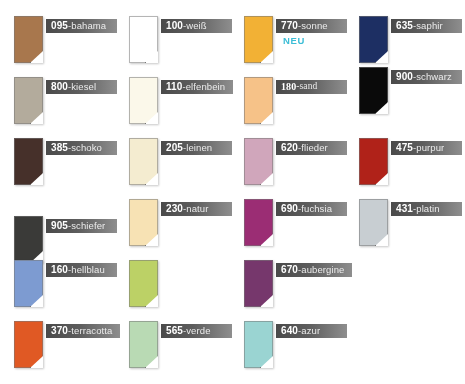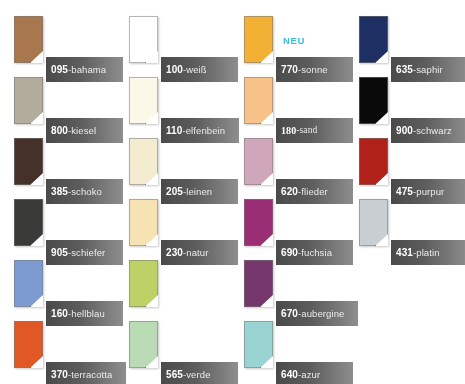--- a/index.html
+++ b/index.html
@@ -58,32 +58,31 @@
                 rgba(105,105,105,0.85) 0px,
                 rgba(105,105,105,0.85) 1px,
                 rgba(0,0,0,0) 1.4px);
     pointer-events: none;
   }
   
   .label-band {
     position: absolute;
     left: 46px;
     top: 11px;
-    height: 25px;
+    height: 14px;
     min-width: 58px;
-    padding: 0 14px 0 5px;
+    padding: 0 8px 0 5px;
     display: flex;
     align-items: center;
     background: linear-gradient(to right, #4a4a4a 0%, #5d5d5d 45%, #8e8e8e 100%);
     color: #ffffff;
     font-size: 9.5px;
     letter-spacing: 0.1px;
     white-space: nowrap;
     line-height: 1;
-    margin-top: 38px;
   }
   .label-band .code {
     font-weight: bold;
     font-size: 10px;
   }
   .label-band .name {
     font-weight: normal;
     color: #ececec;
   }
   .badge-neu {
@@ -165,21 +164,21 @@
     <div class="swatch-cell" style="left: 230px; top: 69px; font-family: Liberation Serif, serif;">
       <div class="sheet" style="background: rgb(246, 194, 136);">
         <span class="fold"></span>
         <span class="fold-edge"></span>
       </div>
       <div class="label-band">
         <span class="code">180</span>
         <span class="name">-sand</span>
       </div>
     </div>
-    <div class="swatch-cell" style="left: 345px; top: 69px; text-decoration: underline;">
+    <div class="swatch-cell" style="left: 345px; top: 59px; text-decoration: underline;">
       <div class="sheet" style="background: rgb(10, 10, 10);">
         <span class="fold"></span>
         <span class="fold-edge"></span>
       </div>
       <div class="label-band">
         <span class="code">900</span>
         <span class="name">-schwarz</span>
       </div>
     </div>
     <div class="swatch-cell" style="left: 0px; top: 130px;">
@@ -215,21 +214,21 @@
     <div class="swatch-cell" style="left: 345px; top: 130px;">
       <div class="sheet" style="background: rgb(176, 34, 25);">
         <span class="fold"></span>
         <span class="fold-edge"></span>
       </div>
       <div class="label-band">
         <span class="code">475</span>
         <span class="name">-purpur</span>
       </div>
     </div>
-    <div class="swatch-cell" style="left: 0px; top: 191px;">
+    <div class="swatch-cell" style="left: 0px; top: 208px;">
       <div class="sheet" style="background: rgb(58, 58, 56);">
         <span class="fold"></span>
         <span class="fold-edge"></span>
       </div>
       <div class="label-band">
         <span class="code">905</span>
         <span class="name">-schiefer</span>
       </div>
     </div>
     <div class="swatch-cell" style="left: 115px; top: 191px;">

